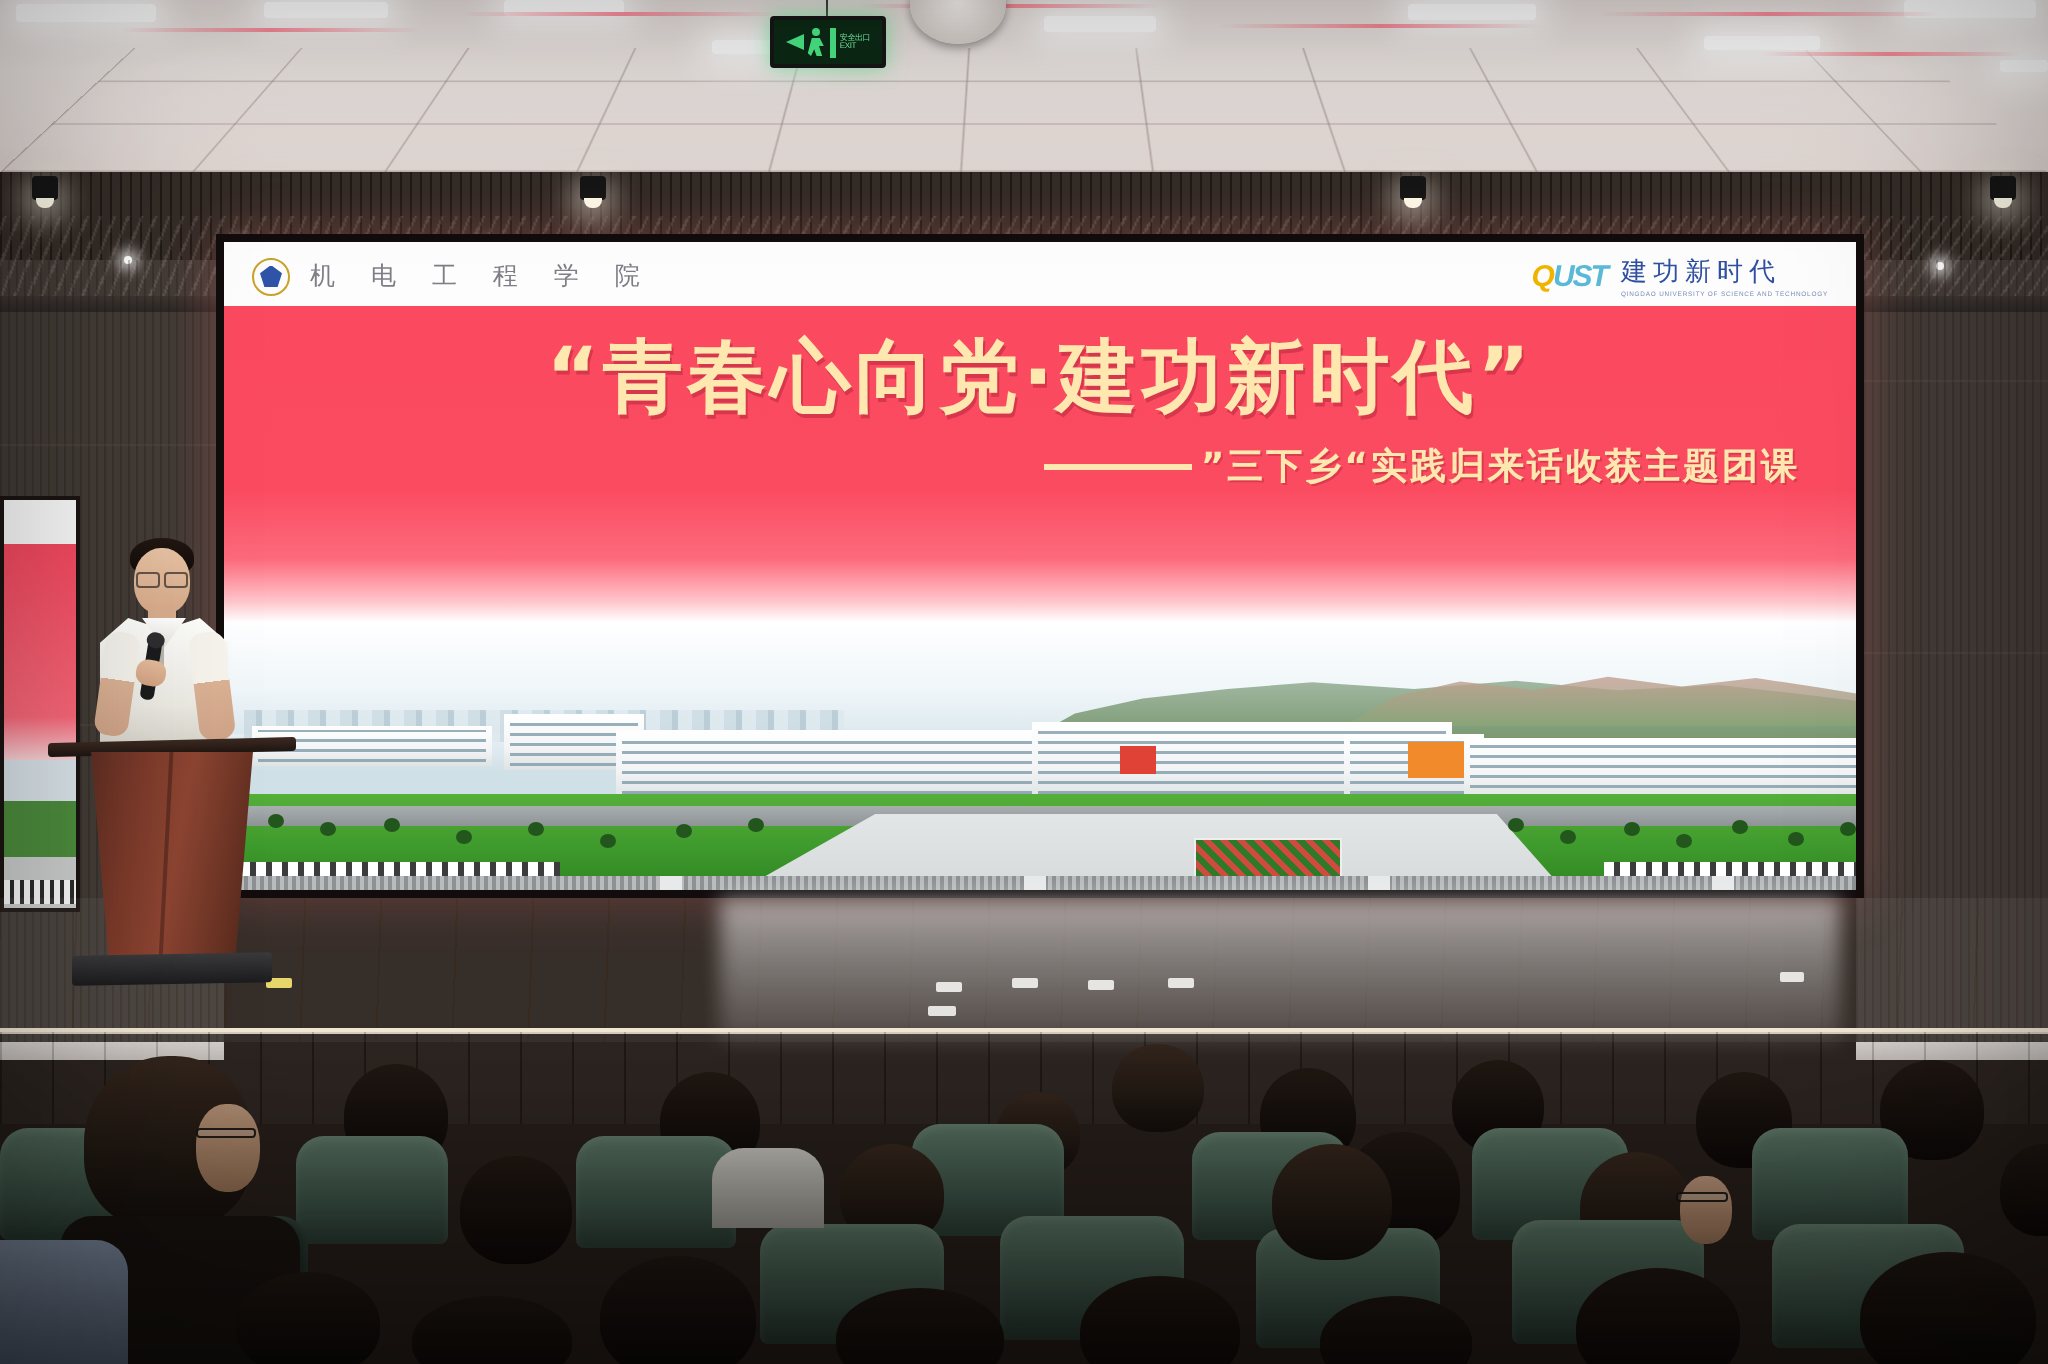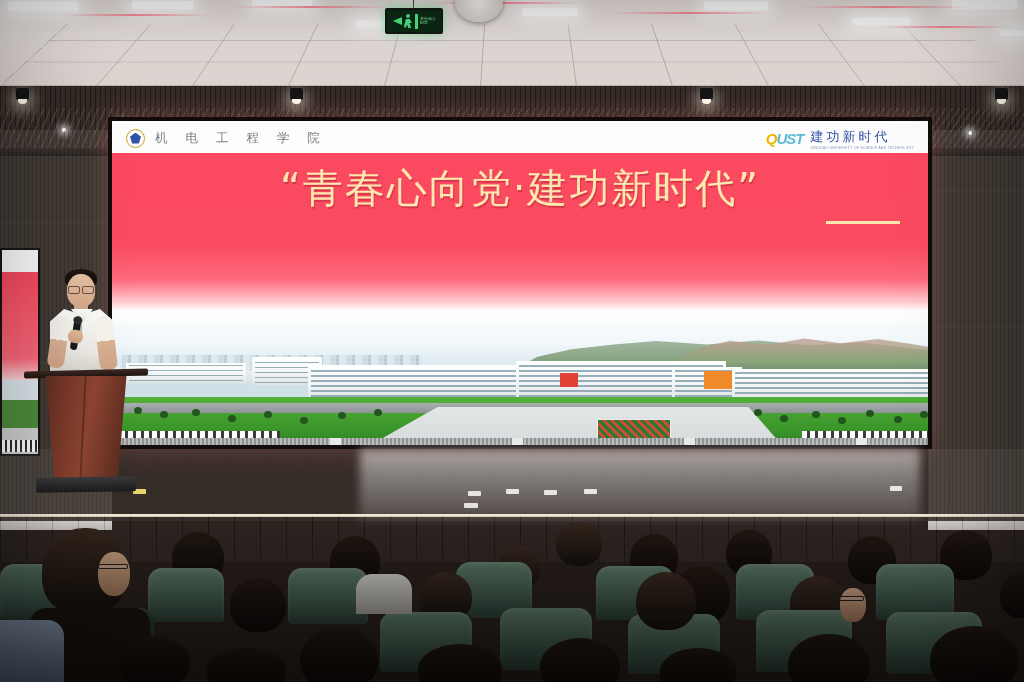--- a/index.html
+++ b/index.html
@@ -93,21 +93,21 @@
   .logo-right { display:flex; align-items:center; gap:7px; }
   .qust { font-size:15px; font-weight:bold; font-style:italic; color:#5bb9d8; letter-spacing:-1px;
       font-family:"Liberation Sans", sans-serif; }
   .qust .q { color:#f0b400; }
   .logo-right .cn2 { font-size:13px; color:#2f4fa0; letter-spacing:3px; font-family:"DejaVu Sans", sans-serif; }
   .logo-right .en2 { font-size:3.2px; color:#7a8cb8; letter-spacing:.4px; display:block; }
 
   .led-red { position:absolute; left:0; top:32px; width:100%; height:158px;
       background:linear-gradient(180deg,#fb4a60 0%, #fb4b61 58%, #fd6a7c 80%, #ffc9cf 94%, #ffffff 100%); }
   .led-title { position:absolute; left:0; top:40px; width:100%; text-align:center;
-      font-family:"DejaVu Sans", sans-serif; font-weight:normal; font-size:40px; color:#ffe7b0;
+      font-family:"DejaVu Sans", sans-serif; font-weight:bold; font-size:40px; color:#ffe7b0;
       letter-spacing:2px; text-shadow:1px 2px 0 rgba(150,20,40,.35); }
   .led-sub { position:absolute; right:28px; top:100px; font-family:"DejaVu Sans", sans-serif;
       font-weight:bold; font-size:18px; color:#ffe7b0; letter-spacing:1.5px;
       text-shadow:1px 1px 0 rgba(150,20,40,.3); display:flex; align-items:center; gap:4px; }
   .dash { display:inline-block; width:74px; height:3px; background:#ffe7b0; }
 
   
   .campus { position:absolute; left:0; top:190px; width:100%; height:134px; overflow:hidden;
       background:linear-gradient(180deg,#ffffff 0%, #f3f7fa 30%, #dfeaf0 48%, #cfe0e6 56%); }
   .sky { position:absolute; left:0; top:0; width:100%; height:56px;
@@ -310,20 +310,21 @@
             <span class="cn2">建功新时代</span>
             <span class="en2">QINGDAO UNIVERSITY OF SCIENCE AND TECHNOLOGY</span>
           </span>
         </div>
       </div>
 
       <div class="led-red"></div>
       <div class="led-title">“青春心向党·建功新时代”</div>
       <div class="led-sub">
         <span class="dash"></span>
+        <span>”三下乡“实践归来话收获主题团课</span>
       </div>
 
       <div class="campus">
         <div class="sky"></div>
         <div class="hills"></div>
         <div class="hills2"></div>
         <div class="far-city"></div>
 
         <div class="bldg" style="left:14px;top:52px;width:120px;height:20px;">
             <div class="rows"></div>

